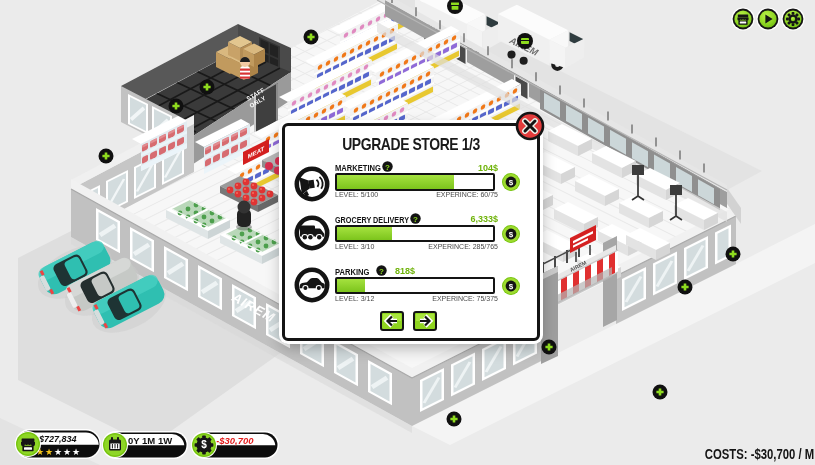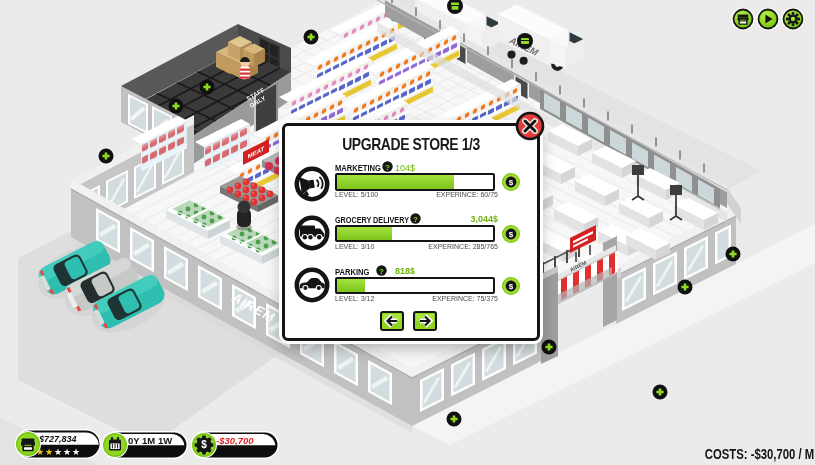--- a/index.html
+++ b/index.html
@@ -959,21 +959,21 @@
     </g>
   </svg>
 
   <div class="abs" style="left:50px;top:36px;font-size:9.5px;font-weight:bold;color:#141414;transform:scaleX(0.8);transform-origin:0 0;white-space:nowrap;">MARKETING</div>
 
   <svg class="abs" width="11" height="11" style="left:97px;top:35px">
         <circle cx="5.5" cy="5.5" r="5.2" fill="#141414"></circle>
         <text x="5.5" y="8.6" text-anchor="middle" font-size="8" font-weight="bold" fill="#8fdc1e" font-family="Liberation Sans,sans-serif">?</text>
       </svg>
 
-  <div class="abs" style="left:110px;top:36.5px;width:103px;text-align:left;font-size:9px;font-weight:normal;color:#6fb30a;">104$</div>
+  <div class="abs" style="left:110px;top:36.5px;width:103px;text-align:right;font-size:9px;font-weight:bold;color:#6fb30a;">104$</div>
 
   <div class="abs" style="left:50px;top:47px;width:156px;height:13.5px;background:#ffffff;border:2px solid #141414;border-radius:2px;">
     <div style="width:75%;height:100%;background:linear-gradient(#a5e23f,#7cc41c);"></div>
   </div>
 
   <div class="abs" style="left:50px;top:65px;font-size:7px;color:#4a4a4a;">LEVEL: 5/100</div>
 
   <div class="abs" style="left:110px;top:65px;width:103px;text-align:right;font-size:7px;color:#4a4a4a;">EXPERINCE: 60/75</div>
 
   <svg class="abs" width="20" height="20" viewBox="-10 -10 20 20" style="left:215.5px;top:46px">
@@ -999,21 +999,21 @@
         </g>
   </svg>
 
   <div class="abs" style="left:50px;top:87.5px;font-size:9.5px;font-weight:bold;color:#141414;transform:scaleX(0.76);transform-origin:0 0;white-space:nowrap;">GROCERY DELIVERY</div>
 
   <svg class="abs" width="11" height="11" style="left:125px;top:86.5px">
         <circle cx="5.5" cy="5.5" r="5.2" fill="#141414"></circle>
         <text x="5.5" y="8.6" text-anchor="middle" font-size="8" font-weight="bold" fill="#8fdc1e" font-family="Liberation Sans,sans-serif">?</text>
       </svg>
 
-  <div class="abs" style="left:110px;top:88px;width:103px;text-align:right;font-size:9px;font-weight:bold;color:#6fb30a;">3,044$</div>
+  <div class="abs" style="left:110px;top:88px;width:103px;text-align:right;font-size:9px;font-weight:bold;color:#6fb30a;">6,333$</div>
 
   <div class="abs" style="left:50px;top:98.5px;width:156px;height:13.5px;background:#ffffff;border:2px solid #141414;border-radius:2px;">
     <div style="width:35%;height:100%;background:linear-gradient(#a5e23f,#7cc41c);"></div>
   </div>
 
   <div class="abs" style="left:50px;top:116.5px;font-size:7px;color:#4a4a4a;">LEVEL: 3/10</div>
 
   <div class="abs" style="left:110px;top:116.5px;width:103px;text-align:right;font-size:7px;color:#4a4a4a;">EXPERINCE: 285/765</div>
 
   <svg class="abs" width="20" height="20" viewBox="-10 -10 20 20" style="left:215.5px;top:97.5px">

